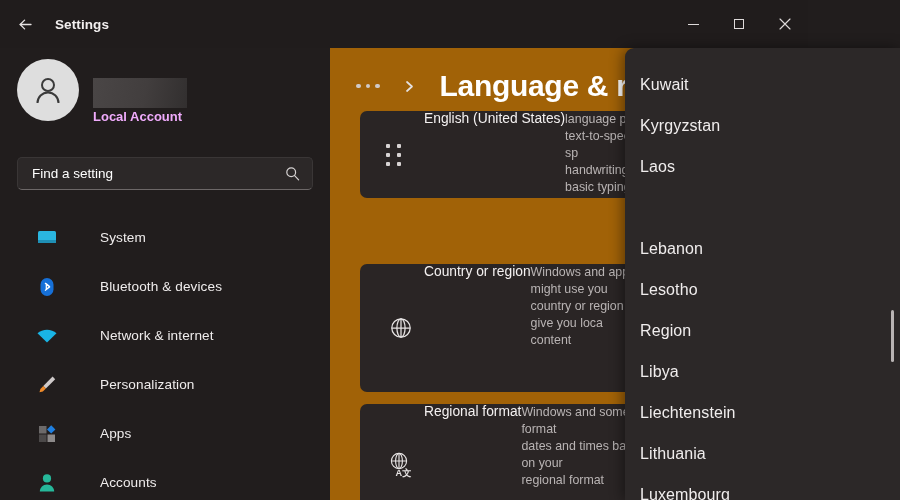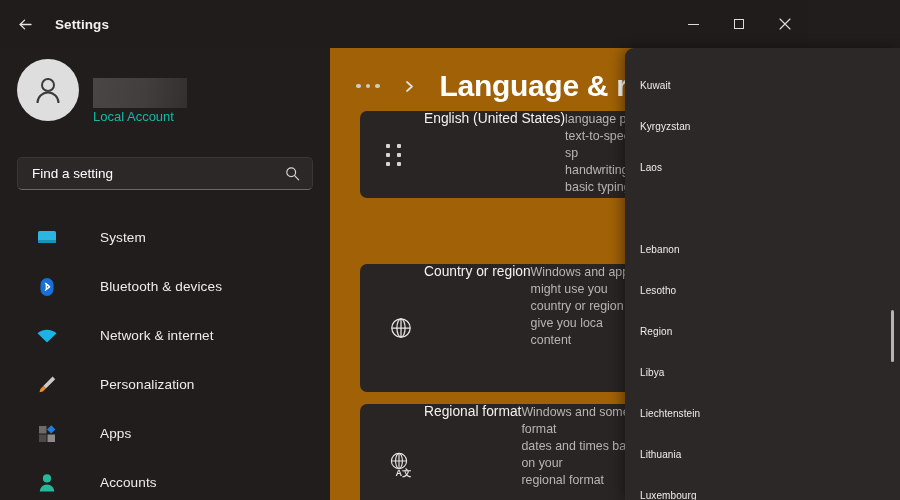--- a/index.html
+++ b/index.html
@@ -38,21 +38,21 @@
     position:absolute; left:0; top:0; width:62px; height:62px; border-radius:50%;
     background:#dedede; display:flex; align-items:center; justify-content:center;
   }
   .avatar svg { display:block; }
   .acct-redact {
     position:absolute; left:76px; top:19px; width:94px; height:30px;
     background:linear-gradient(100deg,#4a4646 0%,#423e3e 55%,#322f2f 100%);
   }
   .acct-sub {
     position:absolute; left:76px; top:50px;
-    font-size:13px; font-weight:400; color:#14b8a6; white-space:nowrap;text-align:center;
+    font-size:13px; font-weight:700; color:#f0abfc; white-space:nowrap;text-align:center;
   }
 
   .search {
     position:absolute; left:17px; top:109px; width:296px; height:33px;
     background:#2c2828; border:1px solid #3a3636; border-bottom:1px solid #6d6868;
     border-radius:5px;
   }
   .search-text {
     position:absolute; left:14px; top:8px; font-size:13.5px; color:#ffffff;
   }
@@ -109,21 +109,21 @@
   
   .dropdown {
     position:absolute; left:625px; top:48px; width:275px; height:452px;
     background:#2c2828; border-top-left-radius:9px;
     box-shadow:-2px 0 14px rgba(0,0,0,.45);
     overflow:hidden;
   }
   .dd-item {
     position:absolute; left:15px; width:250px; height:28px;
     display:flex; align-items:center;
-    font-size:10px; color:#f0eded; letter-spacing:.1px;
+    font-size:16px; color:#f0eded; letter-spacing:.1px;
   }
   .dd-scroll {
     position:absolute; right:6px; top:262px; width:3px; height:52px;
     background:#b9b4b4; border-radius:2px;
   }
 </style>
 </head>
 <body>
 
 <div id="app">

